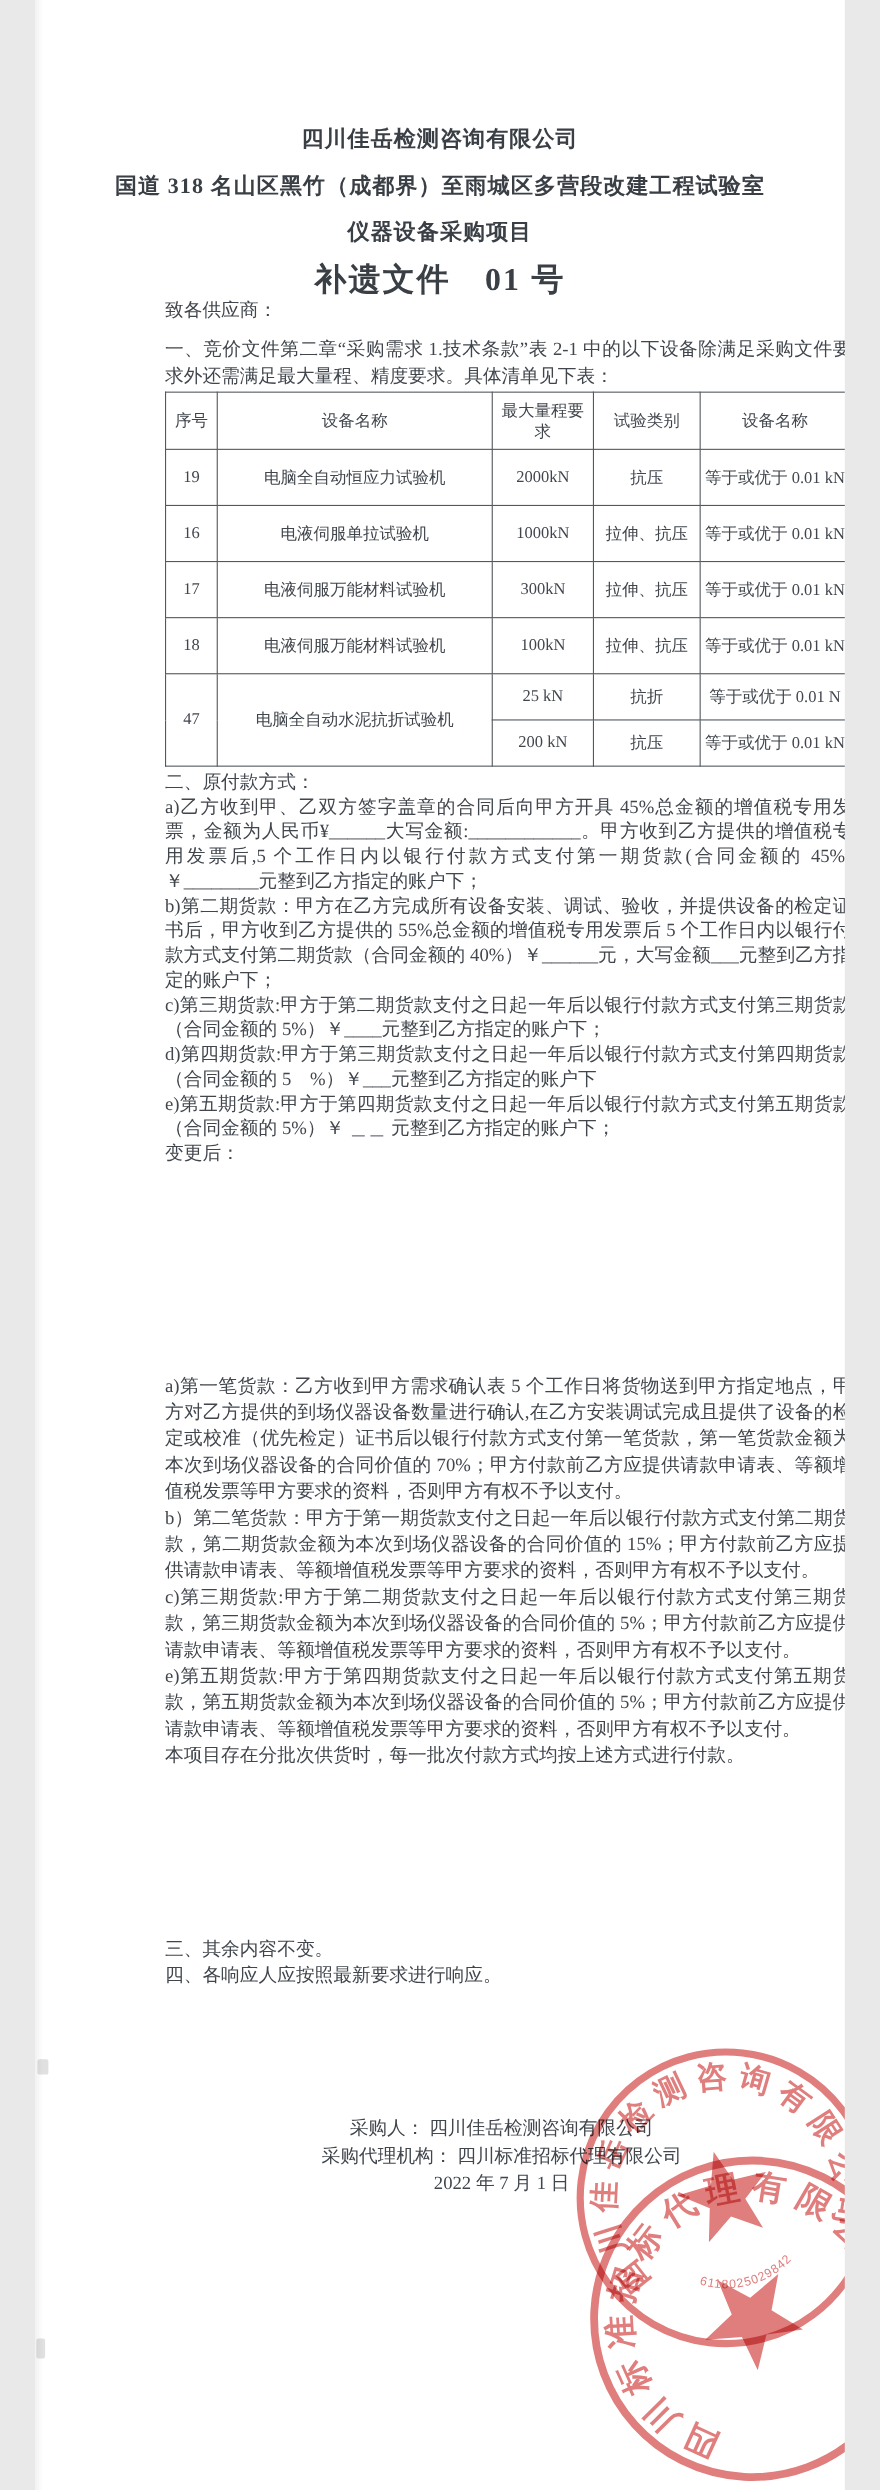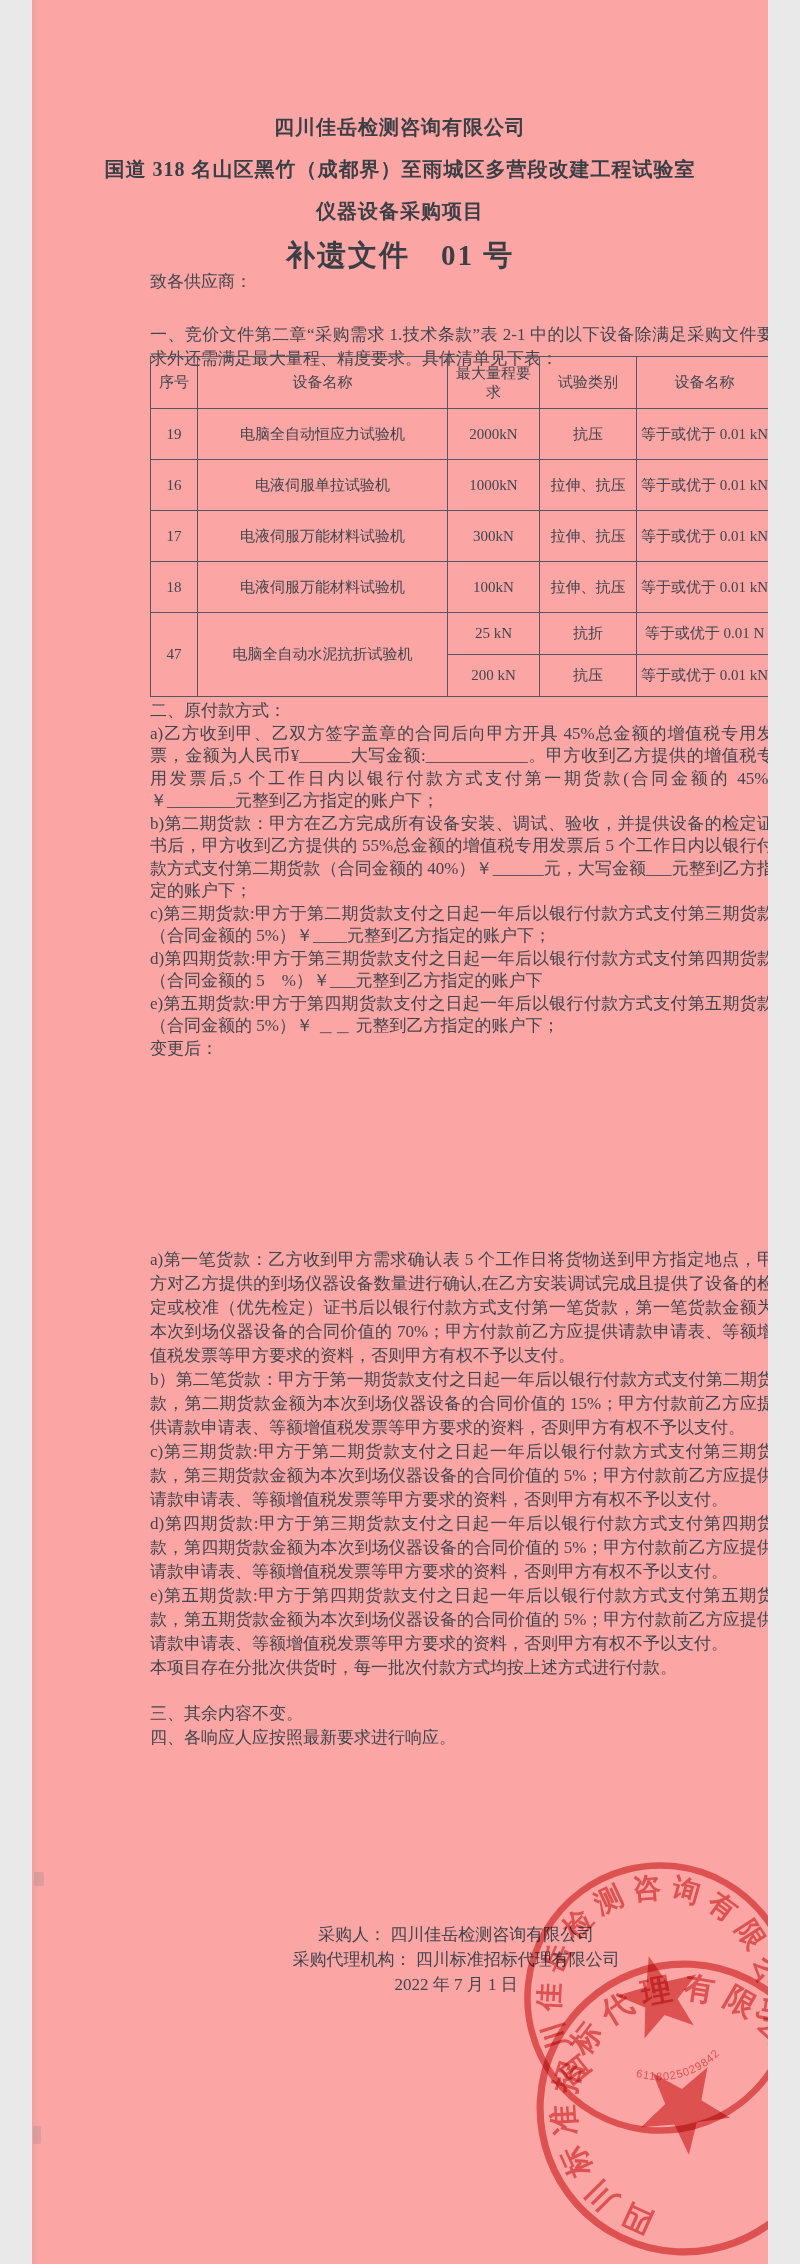--- a/index.html
+++ b/index.html
@@ -1,49 +1,49 @@
 <!DOCTYPE html>
 <html><head>
 <meta charset="utf-8">
 <style>
   html,body{margin:0;padding:0;background:#e9e9e9;}
   .page{
     position:relative;width:736px;height:2264px;margin:0 auto;
-    background:#fca5a5;overflow:hidden;
+    background:#ffffff;overflow:hidden;
     font-family:"Liberation Serif","DejaVu Serif",serif;
     color:#41464d;
   }
   .abs{position:absolute;}
   .edge-shade{left:0;top:0;width:7px;height:2264px;
     background:linear-gradient(90deg,rgba(120,120,120,.10),rgba(120,120,120,0));}
   .smudge{background:rgba(130,130,130,.25);border-radius:2px;}
 
   
   .titles{top:106px;left:0;width:100%;text-align:center;}
   .title-line{font-weight:bold;font-size:20px;line-height:42px;color:#3a3f46;letter-spacing:1px;}
   .doc-no{font-size:29px;line-height:46px;letter-spacing:2px;}
 
   
   .blk{left:118px;width:624px;font-size:17px;line-height:23.5px;text-align:justify;}
   .blk p{margin:0;}
   .salutation{top:270px;}
-  .intro{top:323px;}
+  .intro{top:306px;}
 
   
   .tbl-wrap{top:356px;left:118px;width:622px;}
   table{border-collapse:collapse;width:622px;table-layout:fixed;}
   td,th{border:1px solid #53585e;text-align:center;vertical-align:middle;
     font-size:15px;font-weight:normal;color:#41464d;padding:2px 3px;overflow:hidden;}
   .c-no{width:47px;} .c-name{width:250px;} .c-range{width:92px;}
   .c-cat{width:97px;} .c-prec{width:136px;}
   .tr-head{height:52px;margin-left:24px;} .tr-data{height:51px;padding-left:36px;} .tr-sub{height:42px;}
 
   .orig-terms{top:700px;line-height:22.5px;}
   .changed-terms{top:1248px;line-height:24px;}
-  .closing{top:1702px;line-height:24px;}
+  .closing{top:1760px;line-height:24px;}
 
   .footer{top:1922px;right:62px;width:500px;text-align:center;
     font-size:17px;line-height:25px;color:#41464d;}
 
   
   .stamp{position:absolute;mix-blend-mode:multiply;pointer-events:none;}
   .seal-ring{fill:none;stroke:#d85c5c;stroke-width:7px;}
   .seal-star{fill:#d85c5c;}
   .seal-text{fill:#d85c5c;font-size:30px;letter-spacing:9px;
     font-family:"Liberation Sans","DejaVu Sans",sans-serif;font-weight:bold;}
@@ -143,21 +143,20 @@
     <p>c)第三期货款:甲方于第二期货款支付之日起一年后以银行付款方式支付第三期货款（合同金额的 5%）￥____元整到乙方指定的账户下；</p>
     <p>d)第四期货款:甲方于第三期货款支付之日起一年后以银行付款方式支付第四期货款（合同金额的 5　%）￥___元整到乙方指定的账户下</p>
     <p>e)第五期货款:甲方于第四期货款支付之日起一年后以银行付款方式支付第五期货款（合同金额的 5%）￥ ＿＿ 元整到乙方指定的账户下；</p>
     <p>变更后：</p>
   </div>
 
   <div class="abs blk changed-terms">
     <p>a)第一笔货款：乙方收到甲方需求确认表 5 个工作日将货物送到甲方指定地点，甲方对乙方提供的到场仪器设备数量进行确认,在乙方安装调试完成且提供了设备的检定或校准（优先检定）证书后以银行付款方式支付第一笔货款，第一笔货款金额为本次到场仪器设备的合同价值的 70%；甲方付款前乙方应提供请款申请表、等额增值税发票等甲方要求的资料，否则甲方有权不予以支付。</p>
     <p>b）第二笔货款：甲方于第一期货款支付之日起一年后以银行付款方式支付第二期货款，第二期货款金额为本次到场仪器设备的合同价值的 15%；甲方付款前乙方应提供请款申请表、等额增值税发票等甲方要求的资料，否则甲方有权不予以支付。</p>
     <p>c)第三期货款:甲方于第二期货款支付之日起一年后以银行付款方式支付第三期货款，第三期货款金额为本次到场仪器设备的合同价值的 5%；甲方付款前乙方应提供请款申请表、等额增值税发票等甲方要求的资料，否则甲方有权不予以支付。</p>
-    <p>d)第四期货款:甲方于第三期货款支付之日起一年后以银行付款方式支付第四期货款，第四期货款金额为本次到场仪器设备的合同价值的 5%；甲方付款前乙方应提供请款申请表、等额增值税发票等甲方要求的资料，否则甲方有权不予以支付。</p>
     <p>e)第五期货款:甲方于第四期货款支付之日起一年后以银行付款方式支付第五期货款，第五期货款金额为本次到场仪器设备的合同价值的 5%；甲方付款前乙方应提供请款申请表、等额增值税发票等甲方要求的资料，否则甲方有权不予以支付。</p>
     <p>本项目存在分批次供货时，每一批次付款方式均按上述方式进行付款。</p>
   </div>
 
   <div class="abs blk closing">
     <p>三、其余内容不变。</p>
     <p>四、各响应人应按照最新要求进行响应。</p>
   </div>
 
   <div class="abs footer">

